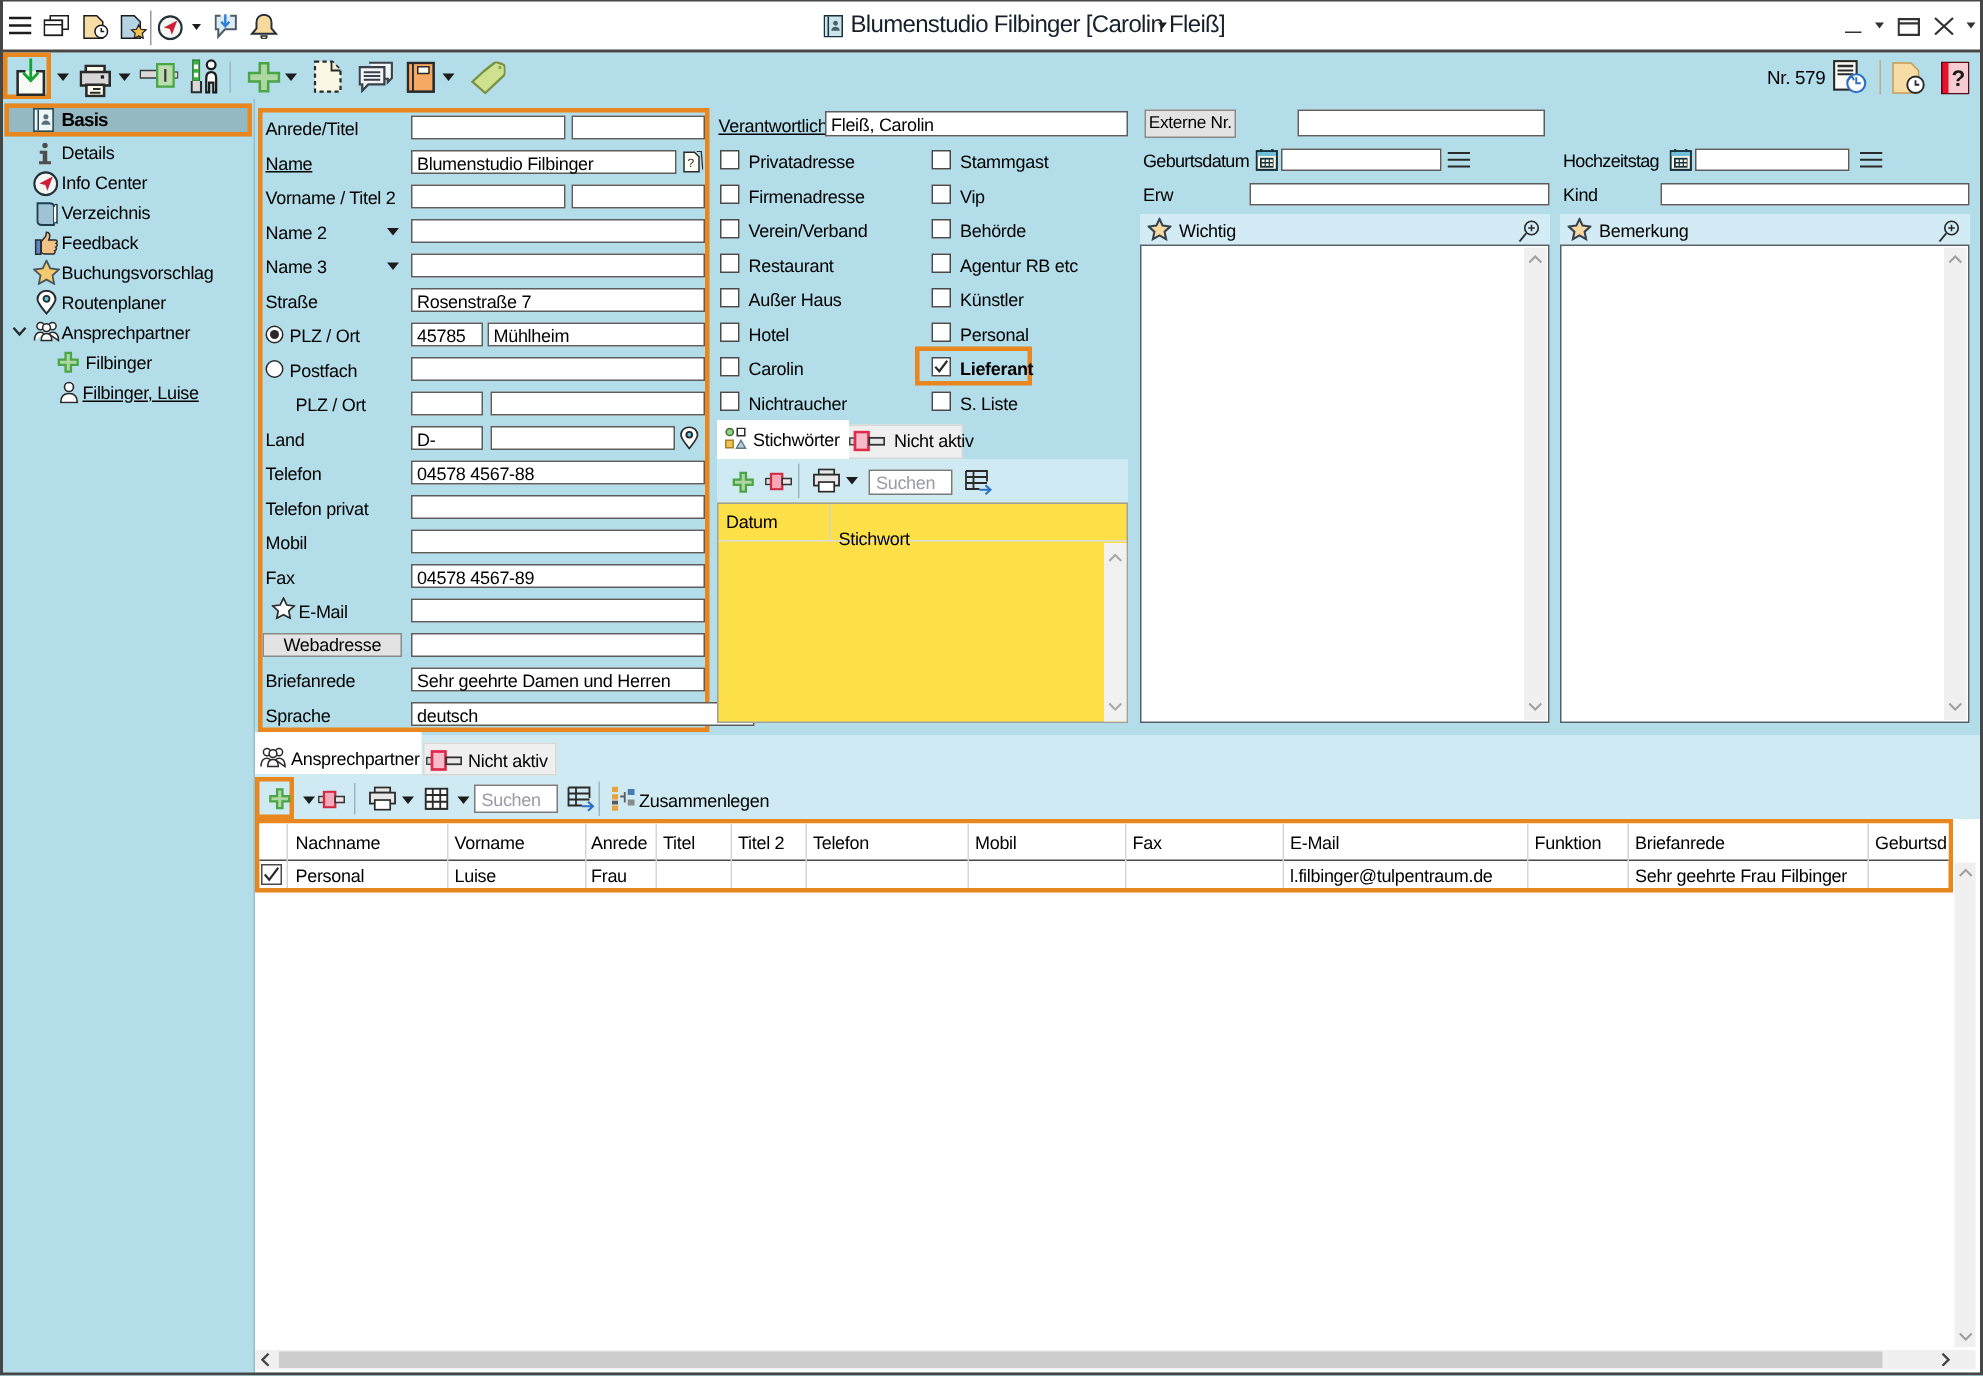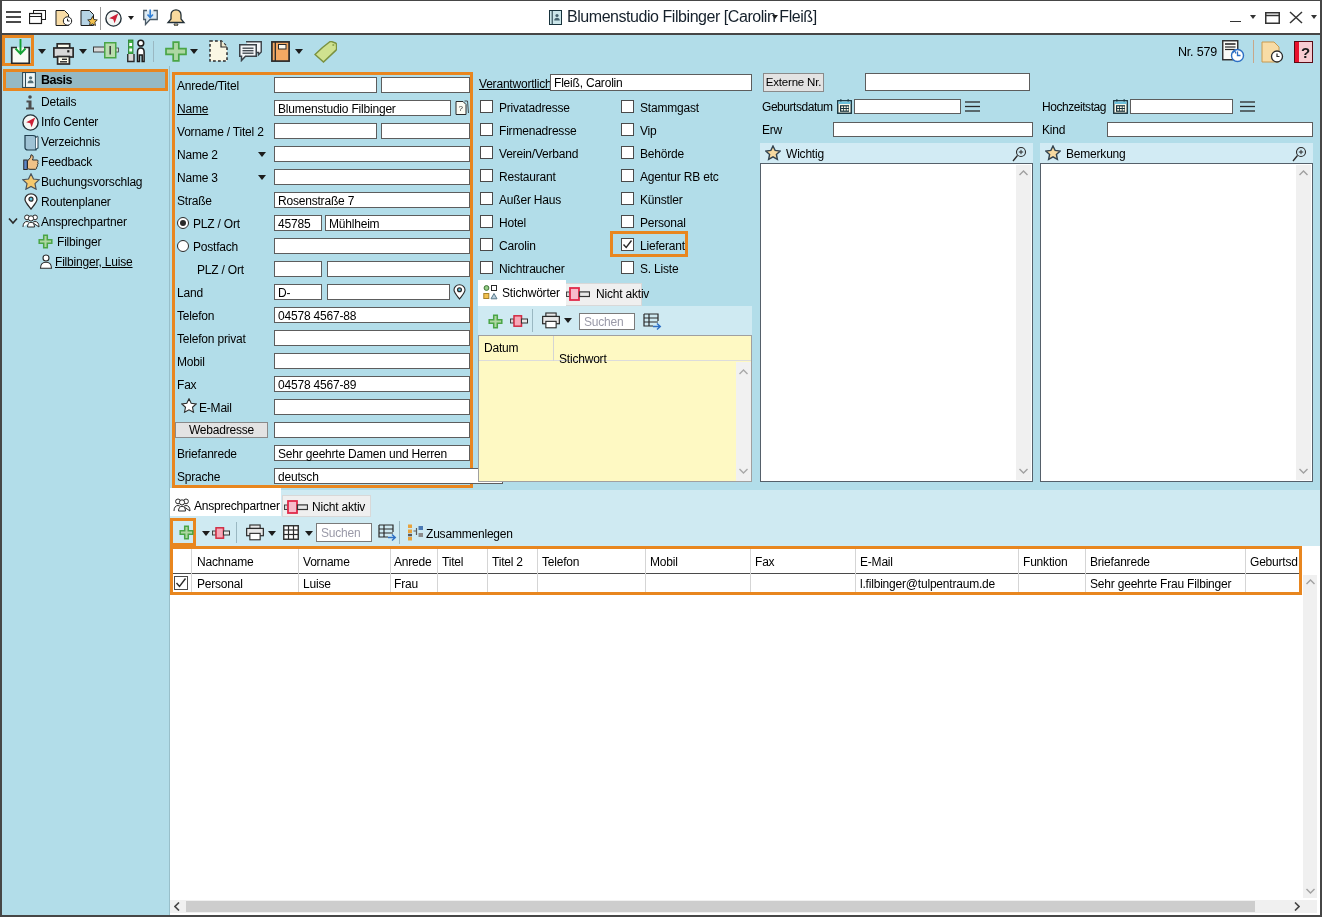--- a/index.html
+++ b/index.html
@@ -331,21 +331,21 @@
     <div class="lbl" style="left:329px;top:150px;">Hotel</div>
   <div class="cb" style="left:451px;top:149px;"></div>
     <div class="lbl" style="left:470px;top:150px;">Personal</div>
   <div class="cb" style="left:310px;top:172px;"></div>
     <div class="lbl" style="left:329px;top:173px;">Carolin</div>
   <div class="ab" style="left:440px;top:165px;width:78px;height:26px;border:3px solid #e8861f;"></div>
   <div class="cb" style="left:451px;top:172px;"></div>
   <svg class="ab" style="left:452px;top:173px;" width="11" height="11" viewBox="0 0 11 11">
       <path d="M1.5 5.5 L4.2 8.5 L9.5 1.5" fill="none" stroke="#2a2a2a" stroke-width="1.4"></path>
     </svg>
-  <div class="lbl" style="left:470px;top:173px;">Lieferant</div>
+  <div class="lbl" style="left:470px;top:173px;font-weight:bold;">Lieferant</div>
   <div class="cb" style="left:310px;top:195px;"></div>
     <div class="lbl" style="left:329px;top:196px;">Nichtraucher</div>
   <div class="cb" style="left:451px;top:195px;"></div>
     <div class="lbl" style="left:470px;top:196px;">S. Liste</div>
 
   <div class="ab" style="left:308px;top:214px;width:88px;height:26px;background:#fff;z-index:2;"></div>
   <svg class="ab" style="left:313px;top:219px;z-index:3;" width="15" height="15" viewBox="0 0 15 15">
     <circle cx="3.5" cy="3" r="2.4" fill="#97d089" stroke="#3c6e34"></circle>
     <rect x="8.5" y="0.5" width="5" height="5" fill="#fff" stroke="#2a2a2a"></rect>
     <rect x="0.8" y="8.5" width="5" height="5" fill="#f2c14e" stroke="#a8822c"></rect>
@@ -375,21 +375,21 @@
     <rect x="0.75" y="4.75" width="19.5" height="8.5" fill="#e8e8e8" stroke="#2a2a2a" stroke-width="1.4"></rect>
     <rect x="4.5" y="10.5" width="12" height="7.5" fill="#fff" stroke="#2a2a2a" stroke-width="1.3"></rect>
   </svg>
   <div class="ab" style="left:394px;top:252px;width:0;height:0;border-left:4.5px solid transparent;border-right:4.5px solid transparent;border-top:5.5px solid #1c1c1c;"></div>
   <div class="ab" style="left:409px;top:247px;width:56px;height:17px;background:#fff;border:1px solid #7a7a7a;color:#9a9aa8;font-size:12px;padding:1px 4px;">Suchen</div>
   <svg class="ab" style="left:473px;top:247px;" width="19" height="17" viewBox="0 0 19 17">
     <path d="M1 1 H15 V8 M1 1 V13 H10 M1 5 H15 M1 9 H15 M6 1 V13" fill="none" stroke="#2a2a2a" stroke-width="1.2"></path>
     <path d="M10 13.5 H17 M14 10.5 L17.3 13.5 L14 16.5" fill="none" stroke="#2d6fc4" stroke-width="1.4"></path>
   </svg>
 
-  <div class="ab" style="left:308px;top:269px;width:274px;height:147px;background:#fef9c3;border:1px solid #a0a0a0;">
+  <div class="ab" style="left:308px;top:269px;width:274px;height:147px;background:#fde047;border:1px solid #a0a0a0;">
     <div class="ab" style="left:0;top:0;width:272px;height:25px;border-bottom:1px solid #dcdcdc;"></div>
     <div class="ab" style="left:74px;top:0;width:1px;height:25px;background:#d4d4d4;"></div>
     <div class="lbl" style="left:5px;top:5px;">Datum</div>
     <div class="lbl" style="left:80px;top:16px;">Stichwort</div>
     <div class="ab" style="left:257px;top:26px;width:15px;height:119px;background:#f1f1f1;">
       <svg class="ab" style="left:3px;top:7px;" width="9" height="6" viewBox="0 0 9 6">
           <path d="M0.5 5 L4.5 1 L8.5 5" fill="none" stroke="#a8a8a8" stroke-width="1.4"></path>
         </svg>
       <svg class="ab" style="left:3px;top:106px;" width="9" height="6" viewBox="0 0 9 6">
           <path d="M0.5 1 L4.5 5 L8.5 1" fill="none" stroke="#a8a8a8" stroke-width="1.4"></path>

